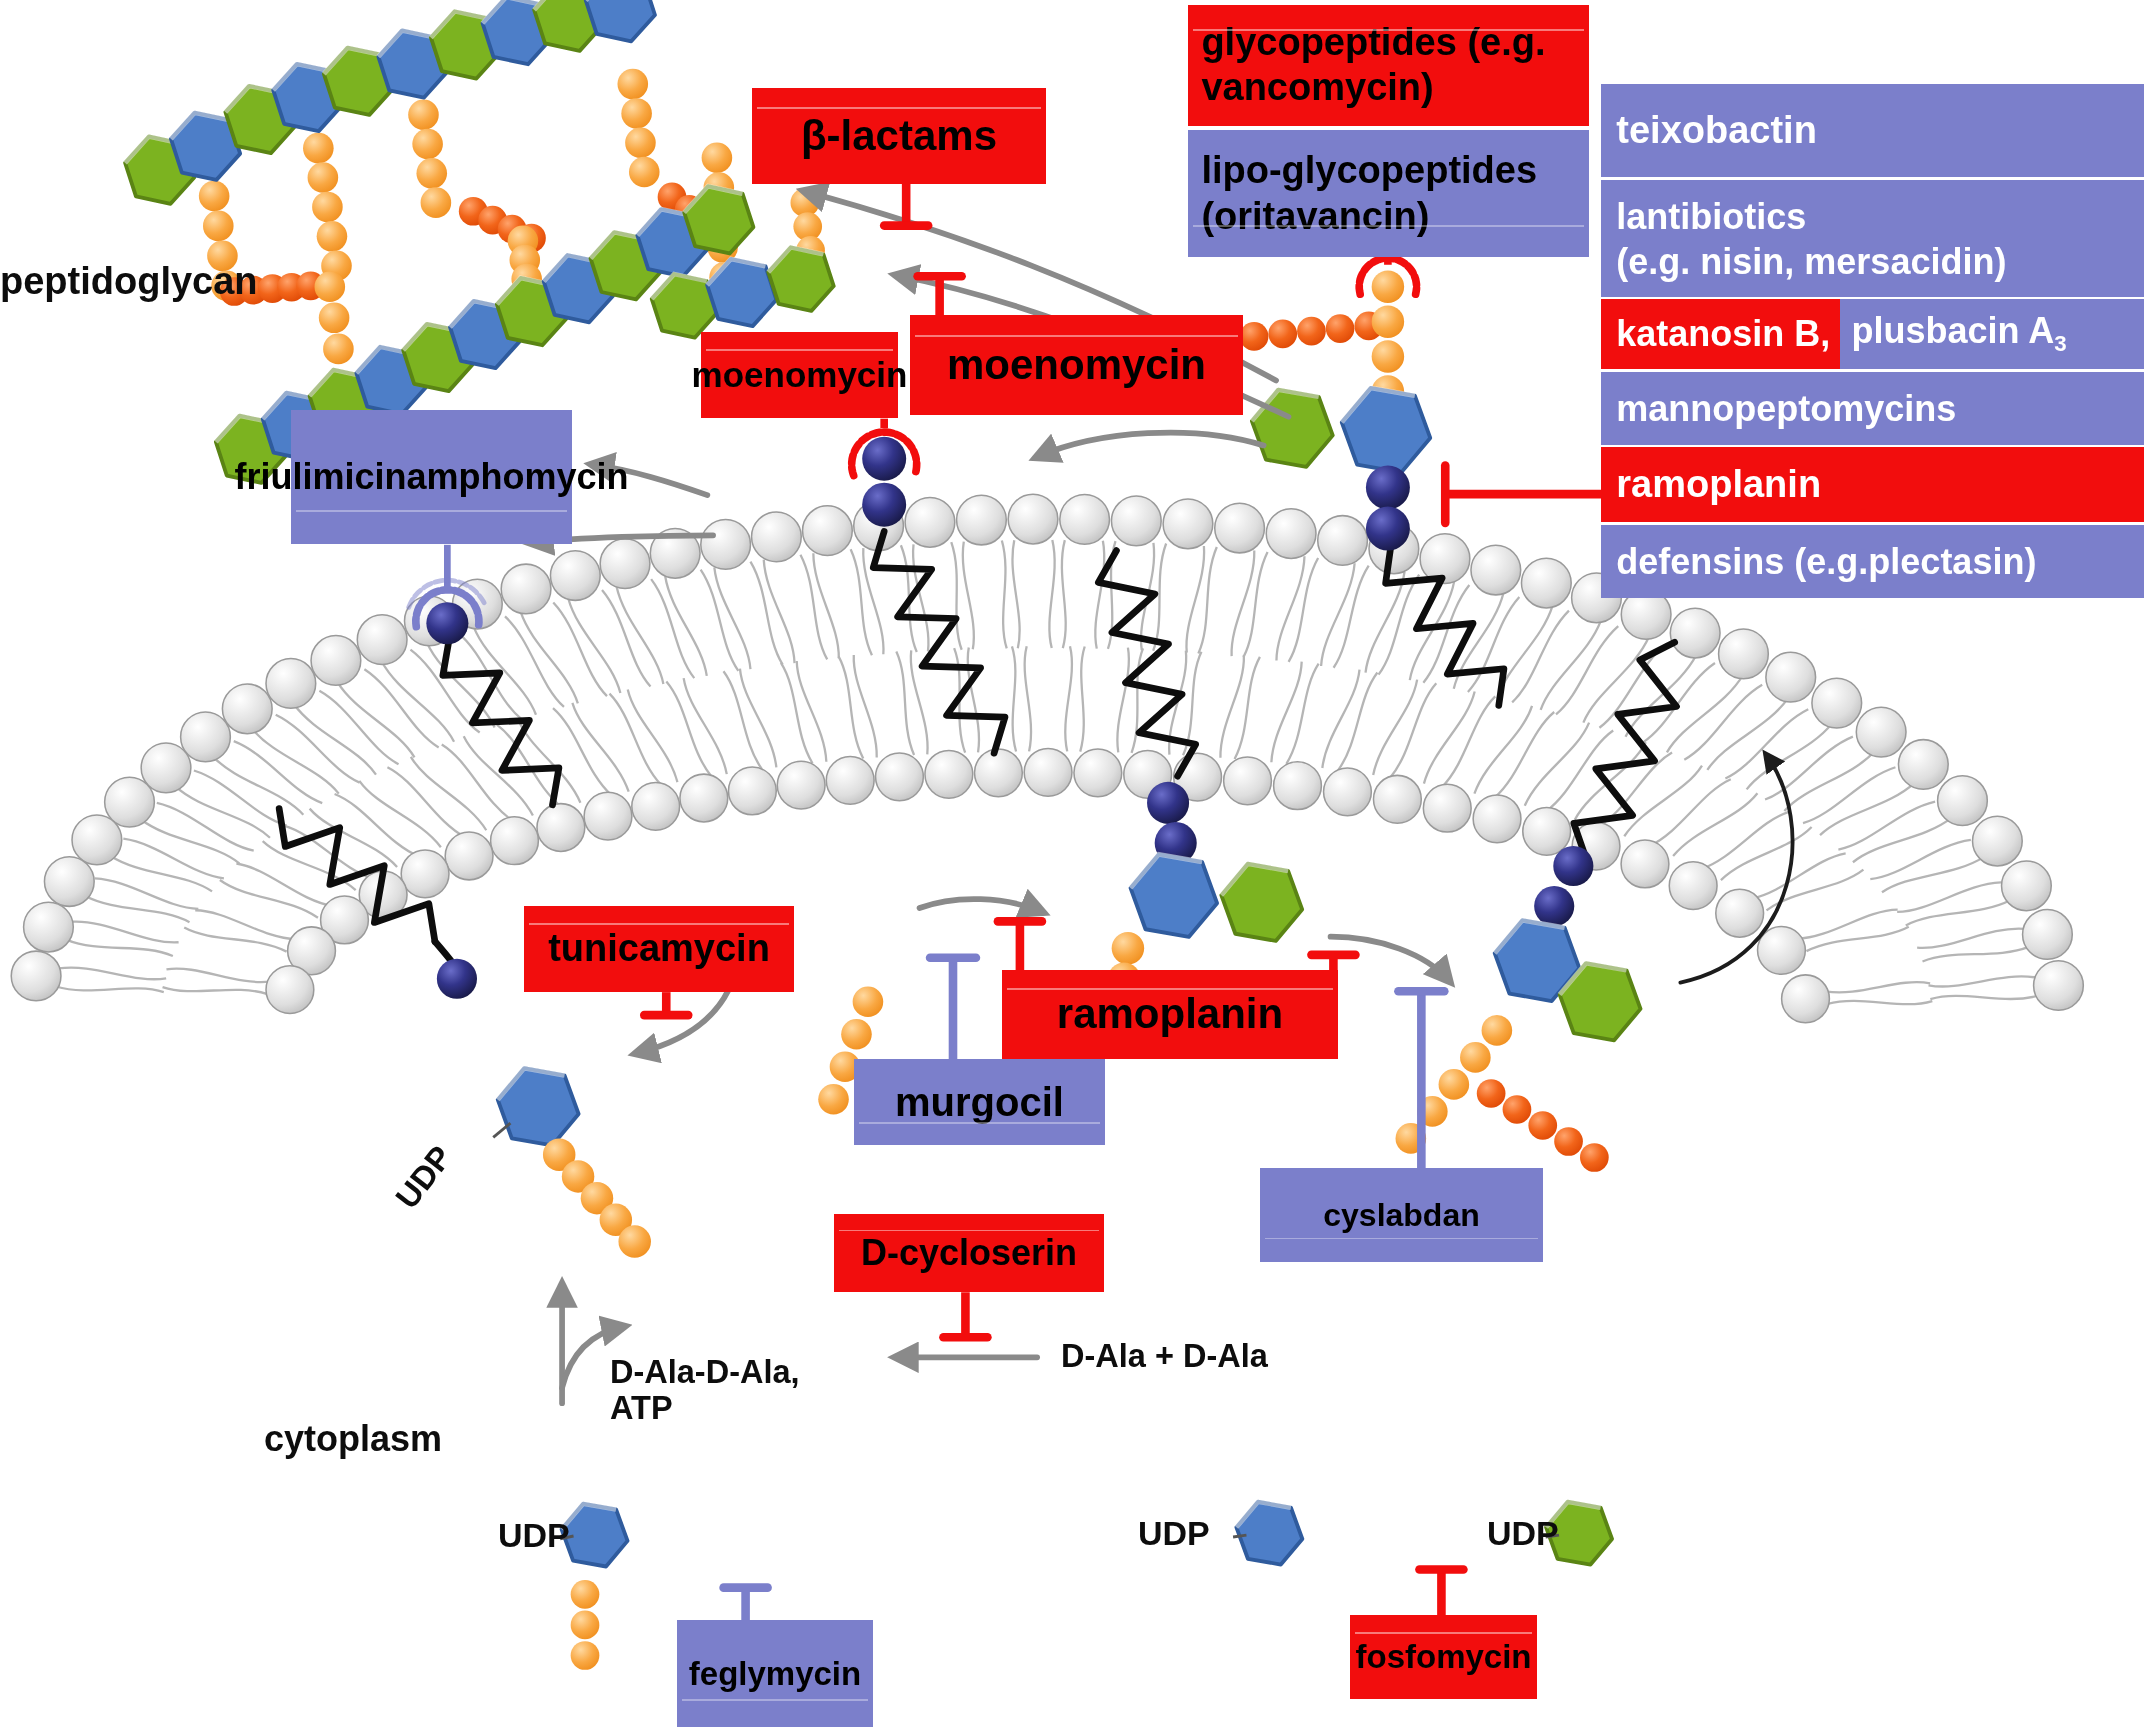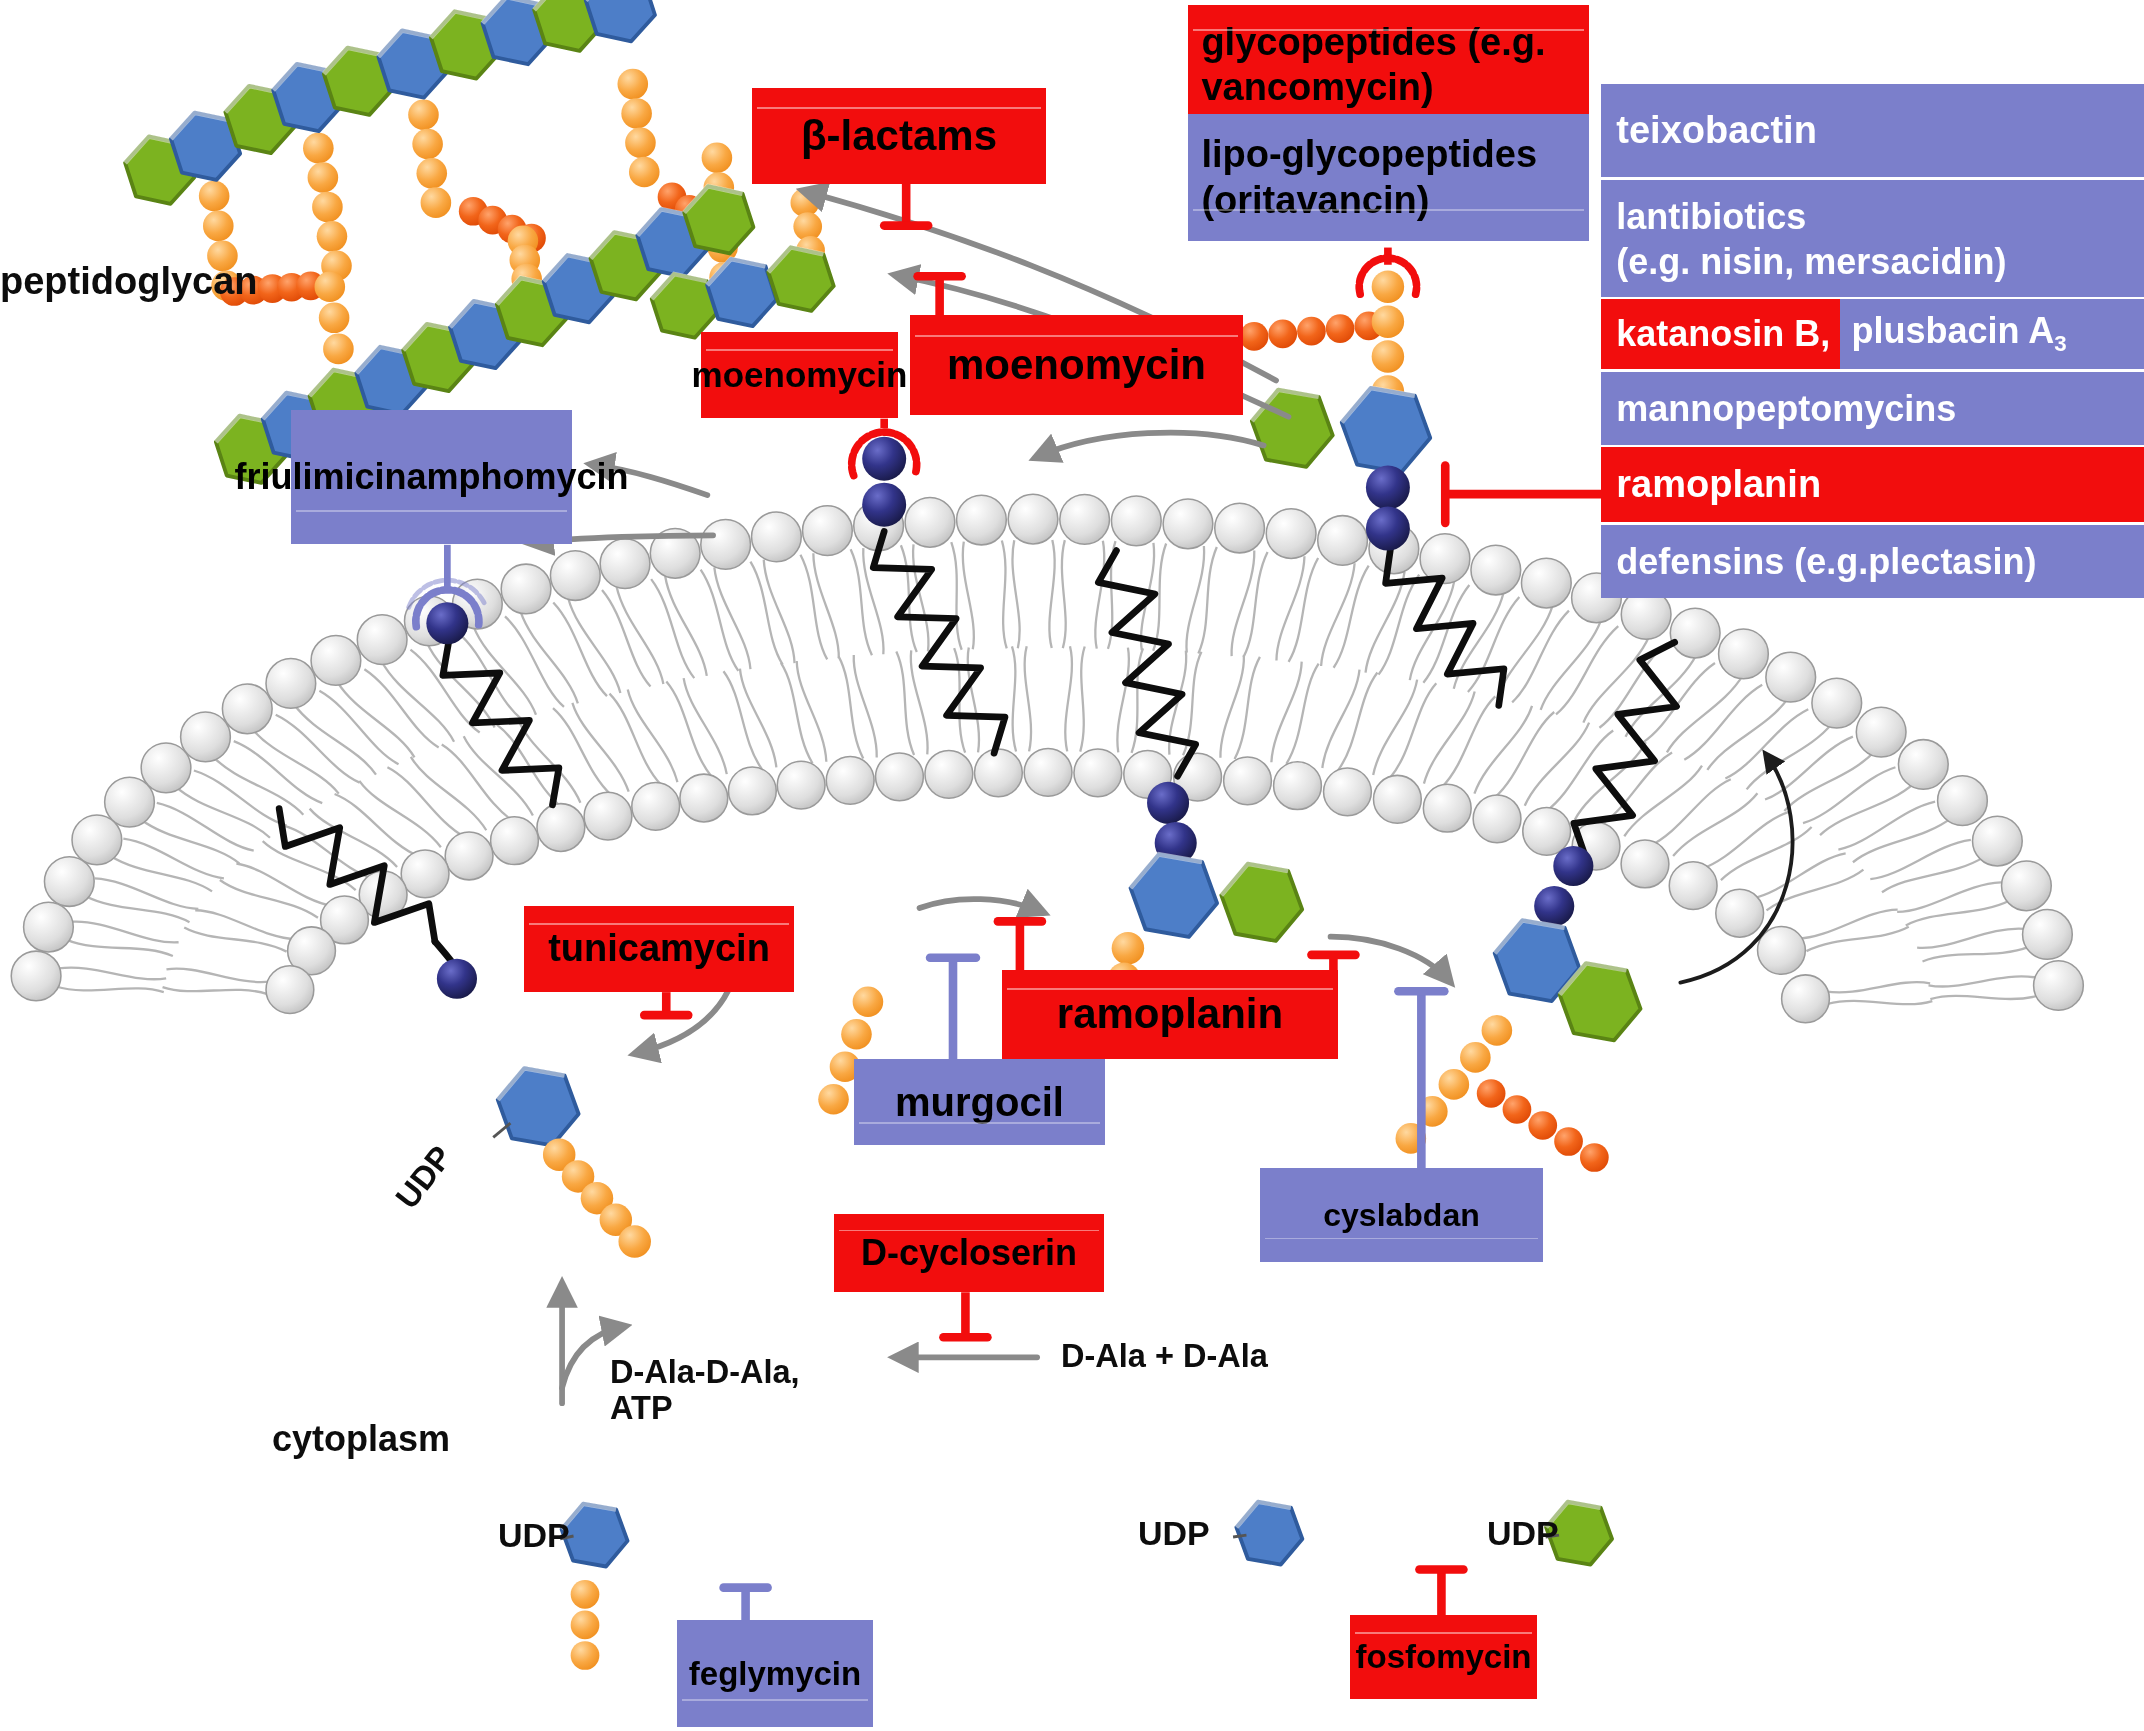--- a/index.html
+++ b/index.html
@@ -519,39 +519,39 @@
         <line x1="925" y1="438" x2="925" y2="448" stroke="#f20d0d" stroke-width="8"></line>
         <line x1="1452" y1="259" x2="1452" y2="277" stroke="#f20d0d" stroke-width="8"></line>
         <polyline points="893.1,497.6 892.0,494.2 891.3,490.7 891.0,487.2 891.1,483.6 891.5,480.1 892.3,476.6 893.5,473.3 895.0,470.0 896.8,467.0 899.0,464.1 901.4,461.5 904.1,459.2 907.0,457.2 910.1,455.4 913.4,454.1 916.8,453.0 920.3,452.3 923.8,452.0 927.4,452.1 930.9,452.5 934.4,453.3 937.7,454.5 941.0,456.0 944.0,457.8 946.9,460.0 949.5,462.4 951.8,465.1 953.8,468.0 955.6,471.1 956.9,474.4 958.0,477.8 958.7,481.3 959.0,484.8 958.9,488.4 958.5,491.9 957.7,495.4" fill="none" stroke="#f20d0d" stroke-width="8" stroke-dasharray="9 4" stroke-linecap="round"></polyline>
         <polyline points="435.5,655.7 435.1,652.3 435.0,648.8 435.3,645.4 436.0,642.0 437.0,638.7 438.3,635.5 440.0,632.5 442.0,629.7 444.3,627.1 446.8,624.7 449.5,622.6 452.5,620.9 455.6,619.4 458.9,618.3 462.3,617.5 465.7,617.1 469.2,617.0 472.6,617.3 476.0,618.0 479.3,619.0 482.5,620.3 485.5,622.0 488.3,624.0 490.9,626.3 493.3,628.8 495.4,631.5 497.1,634.5 498.6,637.6 499.7,640.9 500.5,644.3 500.9,647.7 501.0,651.2 500.7,654.6" fill="none" stroke="#7b7fcb" stroke-width="8" stroke-dasharray="9 4" stroke-linecap="round"></polyline>
         <polyline points="427.6,635.3 429.4,631.2 431.5,627.2 434.1,623.5 437.1,620.1 440.4,617.1 444.0,614.4 447.8,612.0 451.9,610.1 456.1,608.7 460.5,607.7 465.0,607.1 469.5,607.0 474.0,607.4 478.4,608.3 482.7,609.6 486.8,611.4 490.8,613.5 494.5,616.1 497.9,619.1 500.9,622.4 503.6,626.0 506.0,629.8 507.9,633.9" fill="none" stroke="rgba(123,127,203,.5)" stroke-width="5" stroke-dasharray="9 4" stroke-linecap="round"></polyline>
         <polyline points="1423.0,307.8 1422.4,304.7 1422.0,301.6 1422.0,298.4 1422.4,295.3 1423.0,292.2 1424.0,289.2 1425.3,286.4 1426.8,283.7 1428.7,281.1 1430.8,278.8 1433.1,276.7 1435.7,274.8 1438.4,273.3 1441.2,272.0 1444.2,271.0 1447.3,270.4 1450.4,270.0 1453.6,270.0 1456.7,270.4 1459.8,271.0 1462.8,272.0 1465.6,273.3 1468.3,274.8 1470.9,276.7 1473.2,278.8 1475.3,281.1 1477.2,283.7 1478.7,286.4 1480.0,289.2 1481.0,292.2 1481.6,295.3 1482.0,298.4 1482.0,301.6 1481.6,304.7 1481.0,307.8" fill="none" stroke="#f20d0d" stroke-width="8" stroke-dasharray="9 4" stroke-linecap="round"></polyline>
       </g>
     </svg>
 
   <div class="blk" style="left:0px;top:260px;font-size:38px;">peptidoglycan</div>
-  <div class="blk" style="left:272px;top:1418px;font-size:36px;">cytoplasm</div>
+  <div class="blk" style="left:264px;top:1418px;font-size:36px;">cytoplasm</div>
   <div class="blk" style="left:390px;top:1159px;font-size:32.5px;transform:rotate(-52deg);">UDP</div>
   <div class="blk" style="left:498px;top:1516px;font-size:34px;">UDP</div>
   <div class="blk" style="left:1138px;top:1514px;font-size:34px;">UDP</div>
   <div class="blk" style="left:1487px;top:1514px;font-size:34px;">UDP</div>
   <div class="blk" style="left:610px;top:1355px;font-size:32.5px;line-height:1.1;">
     <span style="display:block;">D-Ala-D-Ala,</span>
     <span style="display:block;">ATP</span>
   </div>
   <div class="blk" style="left:1061px;top:1338px;font-size:32.5px;">D-Ala + D-Ala</div>
 
   <div class="box red" style="left:752px;top:88px;width:294px;height:96px;font-size:42px;">β-lactams</div>
 
   <div class="box red lines" style="left:1188px;top:4.8px;width:401px;height:121px;font-size:38px;">
     <span>glycopeptides (e.g.</span>
     <span>vancomycin)</span>
   </div>
 
-  <div class="box purple lines" style="left:1188px;top:114px;width:401px;height:127px;font-size:38px;">
+  <div class="box purple lines" style="left:1188px;top:130px;width:401px;height:127px;font-size:38px;">
     <span>lipo-glycopeptides</span>
     <span>(oritavancin)</span>
   </div>
 
   <div class="box red" style="left:701px;top:332px;width:197px;height:86px;font-size:35px;">moenomycin</div>
 
   <div class="box red" style="left:910px;top:315px;width:333px;height:100px;font-size:42px;">moenomycin</div>
 
   <div class="box purple split" style="left:291px;top:410px;width:281px;height:134px;font-size:36px;">
     <span class="cell">friulimicin</span>

